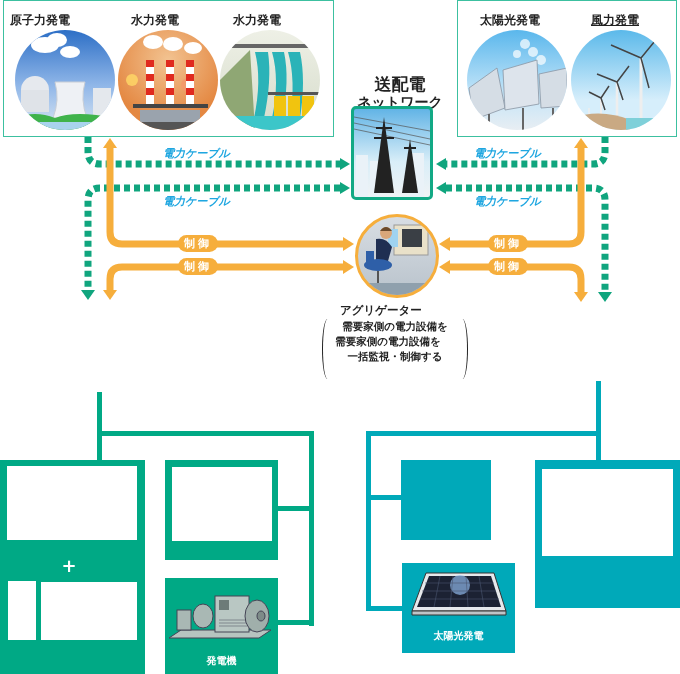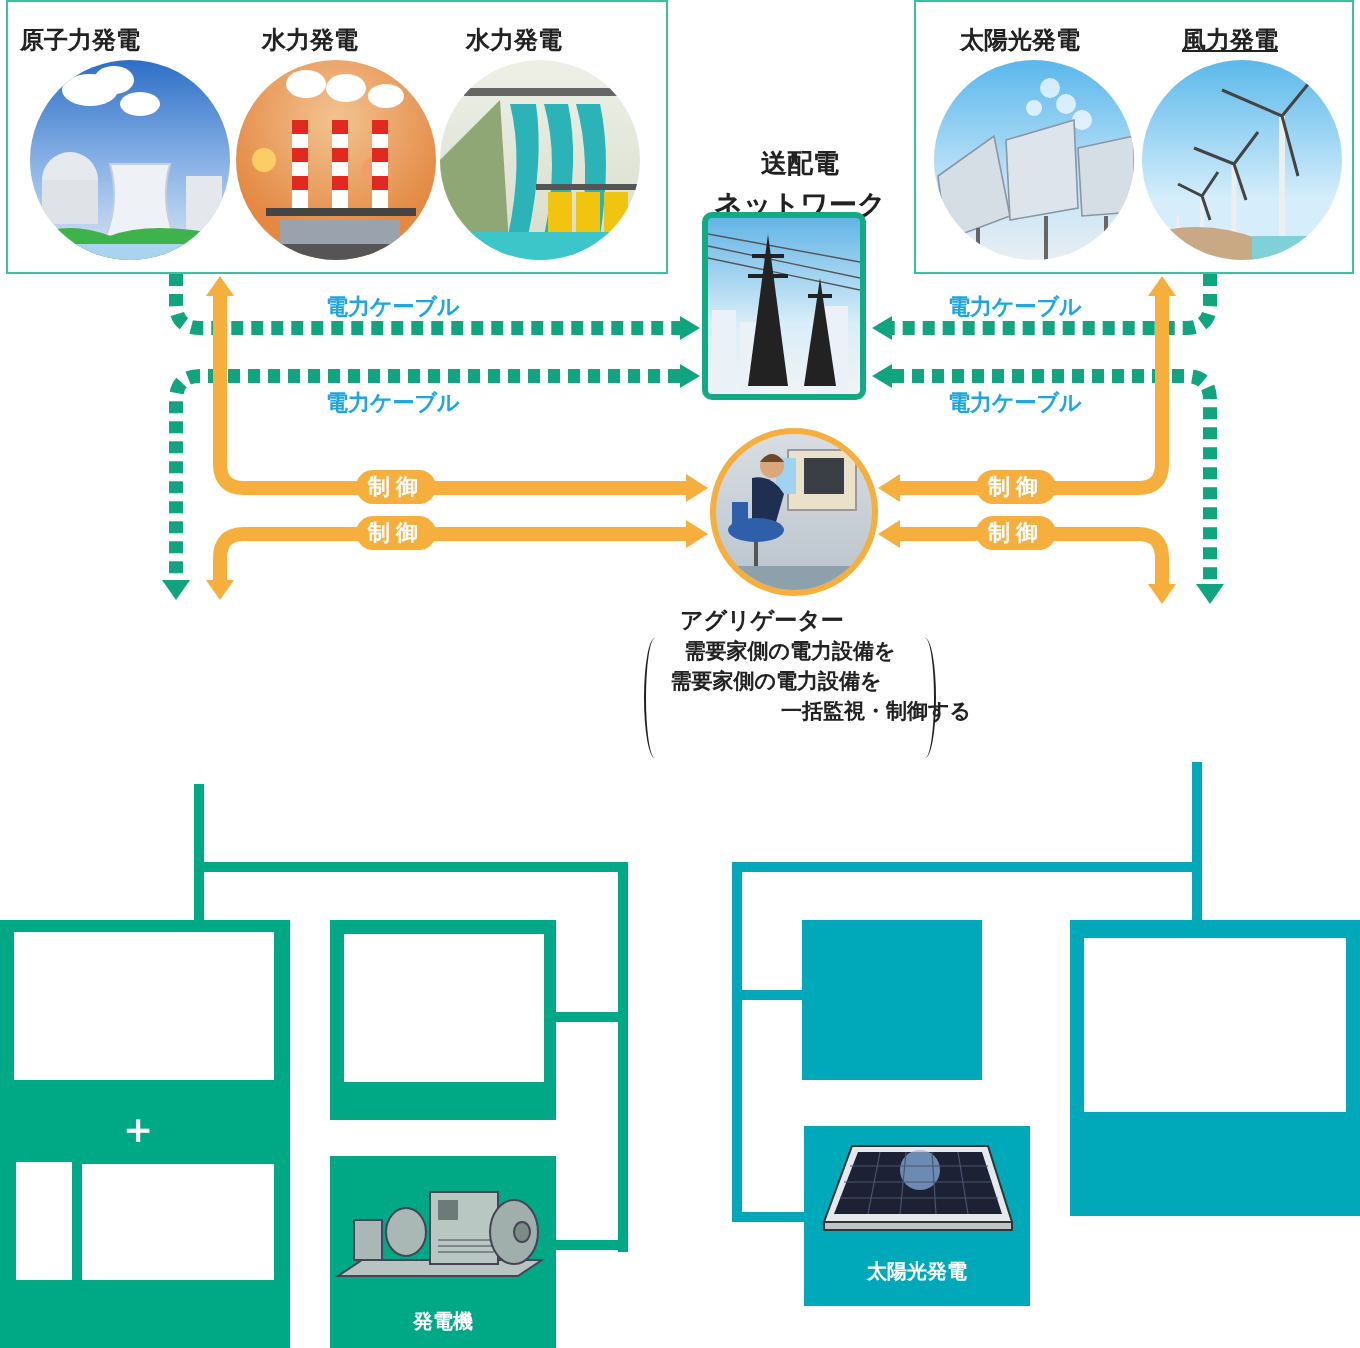--- a/index.html
+++ b/index.html
@@ -2,21 +2,21 @@
 <html><head>
 <meta charset="utf-8">
 <style>
   html, body { margin:0; padding:0; background:#ffffff; }
   body { width:680px; height:674px; position:relative; overflow:hidden;
          font-family:"DejaVu Sans", "Liberation Sans", sans-serif; color:#222; }
   .abs { position:absolute; }
   .panel { position:absolute; border:1.5px solid #3cc0a0; background:#fff; box-sizing:border-box; }
   .plabel { position:absolute; font-size:12px; font-weight:bold; color:#222; text-align:center; white-space:nowrap; }
   .circle { position:absolute; width:100px; height:100px; border-radius:50%; overflow:hidden; }
-  .cable-label { position:absolute; font-size:11px; font-weight:bold; color:#1ea6e0; white-space:nowrap; }
+  .cable-label { position:absolute; font-size:11px; font-weight:bold; color:#1ea6e0; white-space:nowrap;font-style:italic; }
   .ctl-label { position:absolute; font-size:11px; font-weight:bold; color:#fff; background:#f6ae3c; border-radius:9px; padding:1px 6px; letter-spacing:3px; white-space:nowrap; }
   .g { background:#00a985; position:absolute; }
   .t { background:#00a9b9; position:absolute; }
   .w { background:#ffffff; position:absolute; }
   .tag { position:absolute; color:#fff; font-size:10px; font-weight:bold; text-align:center; white-space:nowrap; }
   .agg-title { position:absolute; font-size:11.5px; font-weight:bold; text-align:left; white-space:nowrap; }
   .agg-desc { position:absolute; font-size:10.5px; font-weight:bold; text-align:center; line-height:15px; }
 </style>
 </head>
 <body>
@@ -117,21 +117,21 @@
     <line x1="46" y1="52" x2="46" y2="95" stroke="#eee" stroke-width="2.5"></line>
       <path d="M46 52 L26 44 M46 52 L58 36 M46 52 L52 70"></path>
     <line x1="30" y1="68" x2="30" y2="95" stroke="#eee" stroke-width="2"></line>
       <path d="M30 68 L18 62 M30 68 L38 56 M30 68 L34 80"></path>
     <line x1="18" y1="78" x2="18" y2="95" stroke="#eee" stroke-width="1.5"></line>
     <path d="M0 88 Q30 78 60 90 L60 100 L0 100Z" fill="#c9a983" stroke="none"></path>
     <rect x="55" y="88" width="45" height="12" fill="#7fd0d9" stroke="none"></rect>
   </svg>
 </div>
 
-<div class="plabel" style="left:360px;top:73px;width:80px;font-size:13px;">送配電</div>
+<div class="plabel" style="left:360px;top:73px;width:80px;font-size:17px;">送配電</div>
 <div class="plabel" style="left:350px;top:94px;width:100px;font-size:14px;">ネットワーク</div>
 <div class="abs" style="left:351px;top:106px;width:82px;height:94px;border:3px solid #12a985;border-radius:5px;box-sizing:border-box;background:linear-gradient(#62b4e6,#d9eef8 60%,#f0f3f5);overflow:hidden;">
   <svg width="76" height="88" viewBox="0 0 76 88">
     <g fill="#eaf2f8">
         <rect x="2" y="46" width="12" height="42"></rect>
         <rect x="16" y="52" width="10" height="36"></rect>
         <rect x="56" y="44" width="14" height="44"></rect>
       </g>
     <g stroke="#555" stroke-width=".7">
         <line x1="0" y1="14" x2="76" y2="30"></line>
@@ -210,21 +210,21 @@
     <line x1="20" y1="54" x2="20" y2="66" stroke="#555" stroke-width="2"></line>
     <rect x="0" y="66" width="78" height="12" fill="#8fa0ad"></rect>
   </svg>
 </div>
 <div class="agg-title" style="left:340px;top:303px;width:118px;">アグリゲーター</div>
 <div class="abs" style="left:322px;top:319px;width:146px;height:62px;">
   <div class="abs" style="left:0;top:0;width:10px;height:60px;border-left:1.5px solid #222;border-radius:50% 0 0 50%;"></div>
   <div class="abs" style="right:0;top:0;width:10px;height:60px;border-right:1.5px solid #222;border-radius:0 50% 50% 0;"></div>
   <div class="agg-desc" style="left:0;top:0;width:146px;">需要家側の電力設備を</div>
   <div class="agg-desc" style="left:0;top:15px;width:132px;">需要家側の電力設備を</div>
-  <div class="agg-desc" style="left:0;top:30px;width:146px;margin-left:43px;">一括監視・制御する</div>
+  <div class="agg-desc" style="left:0;top:30px;width:146px;">一括監視・制御する</div>
 </div>
 
 <div class="g" style="left:97px;top:392px;width:5px;height:70px;"></div>
 <div class="g" style="left:97px;top:431px;width:217px;height:5px;"></div>
 <div class="g" style="left:309px;top:431px;width:5px;height:195px;"></div>
 <div class="g" style="left:277px;top:506px;width:37px;height:5px;"></div>
 <div class="g" style="left:277px;top:620px;width:37px;height:5px;"></div>
 
 <div class="g" style="left:0;top:460px;width:145px;height:214px;">
   <div class="w" style="left:7px;top:6px;width:130px;height:74px;"></div>

